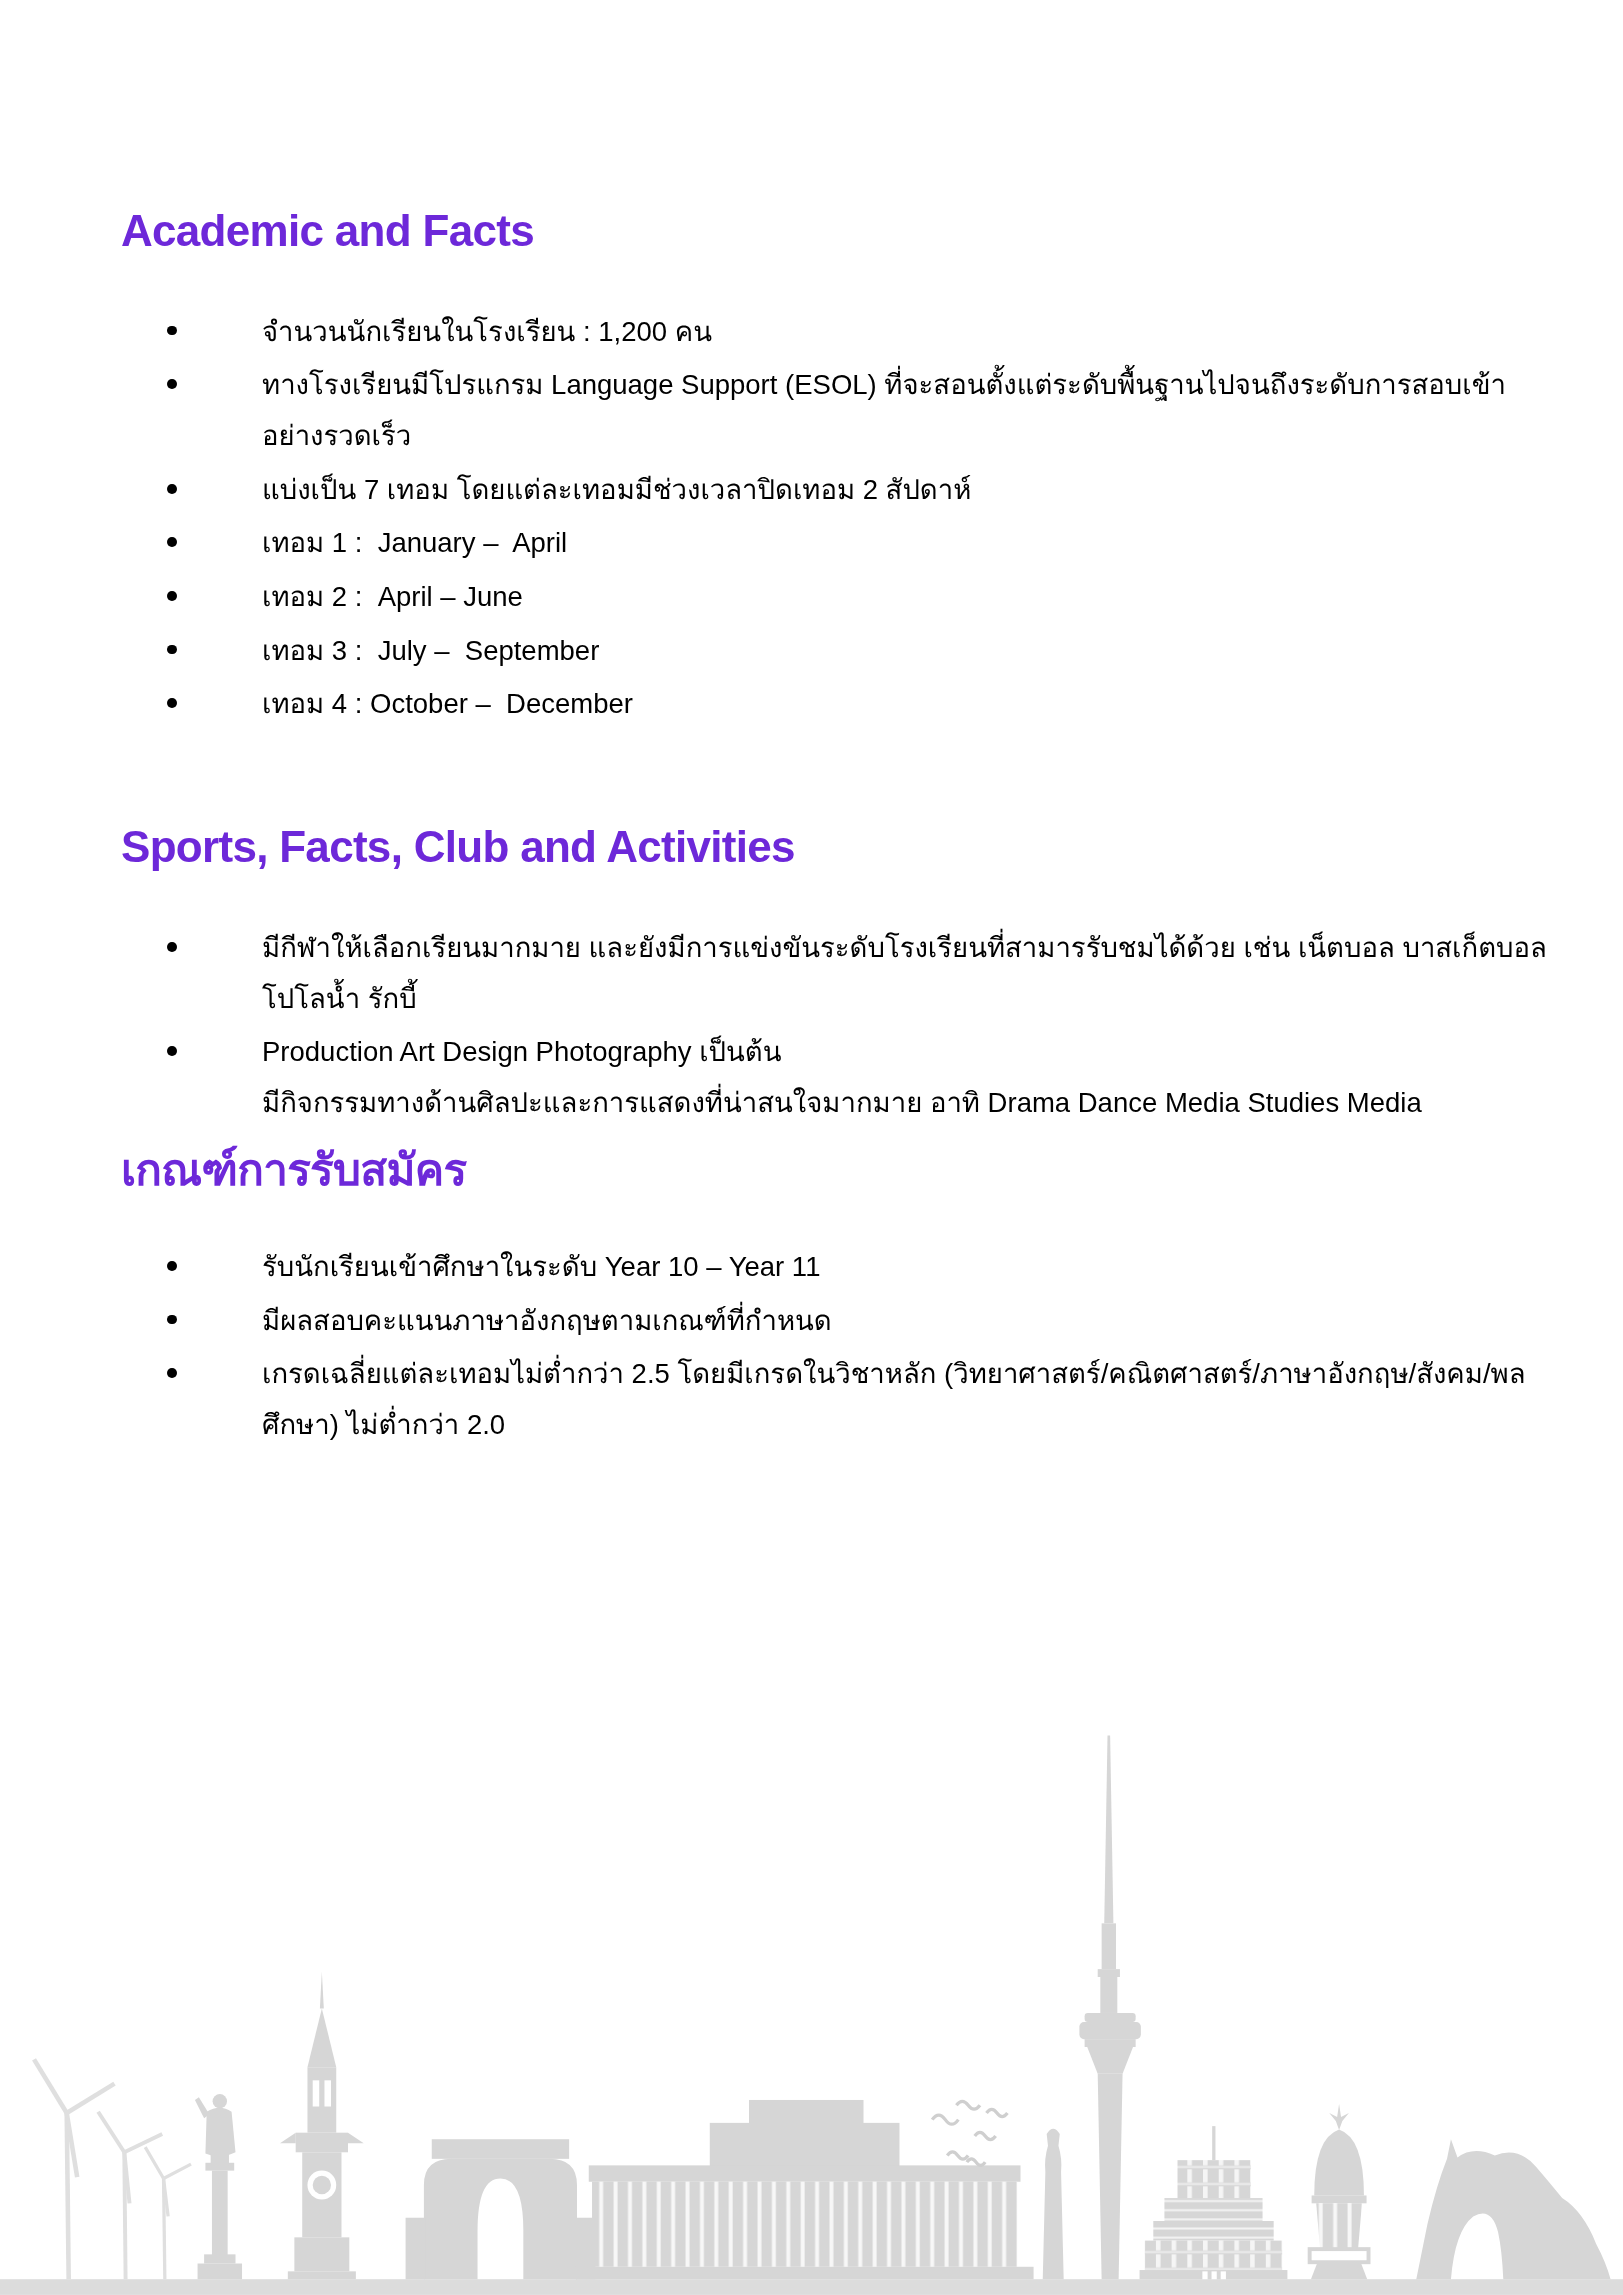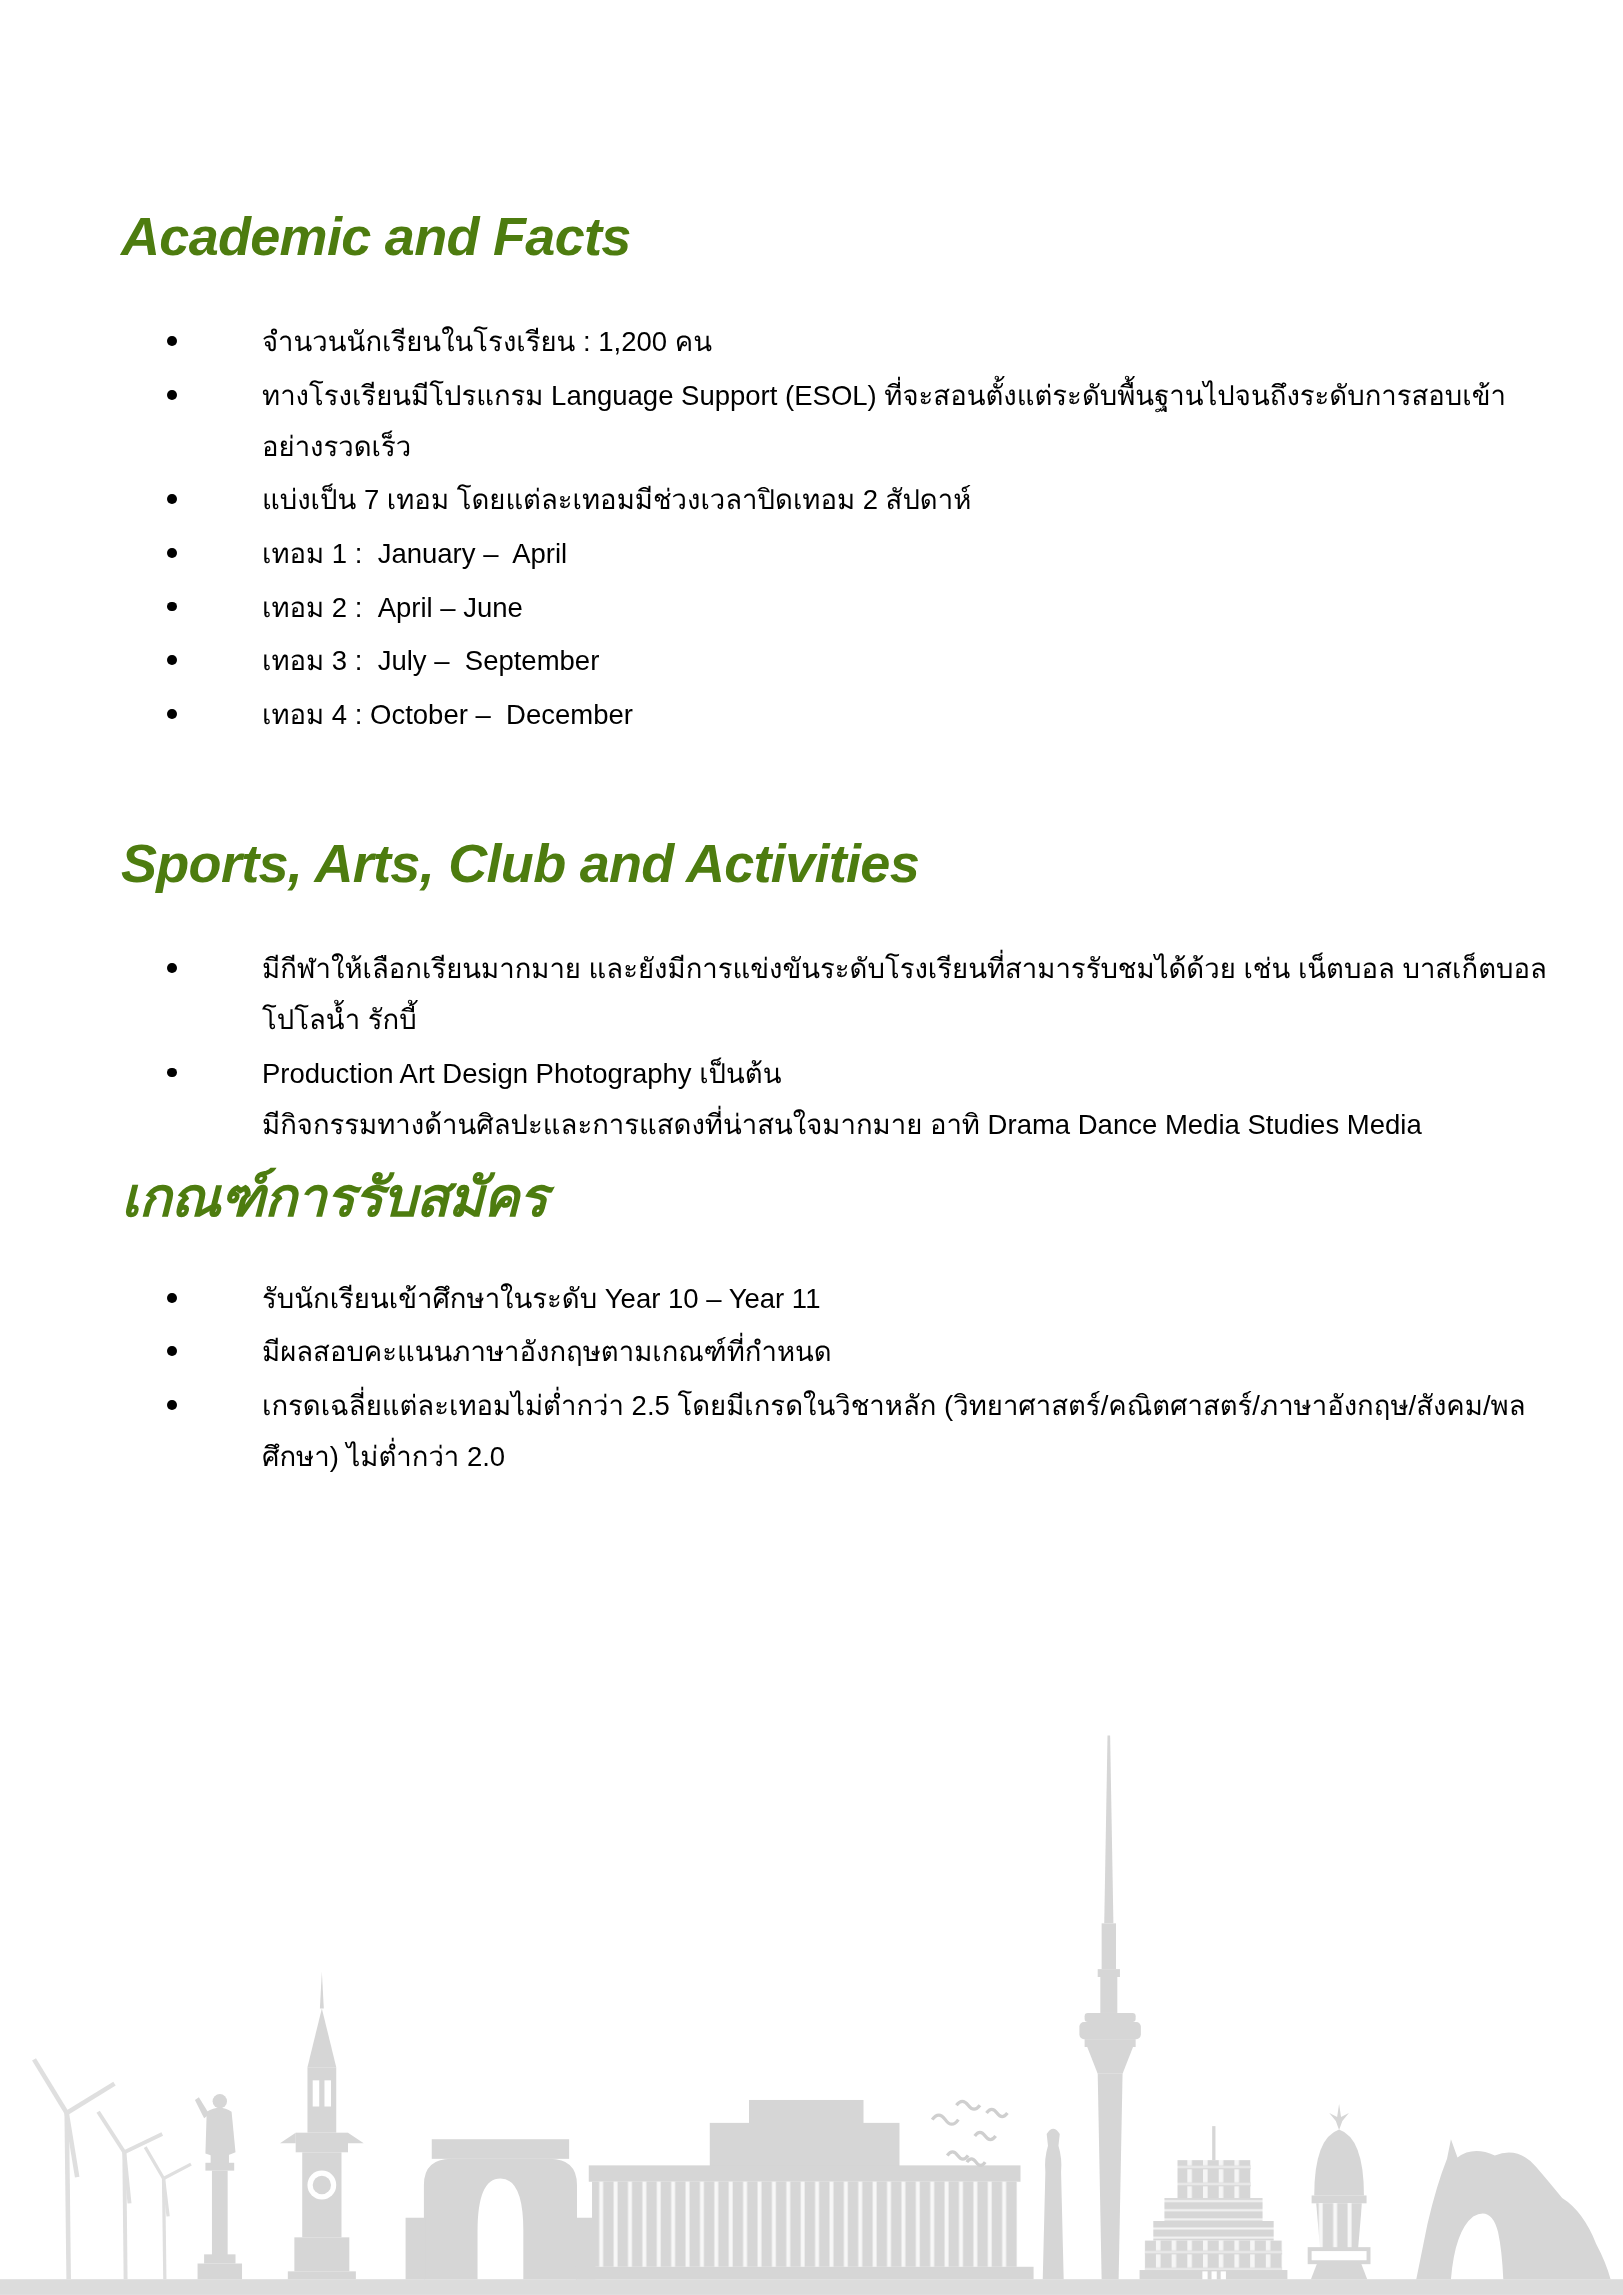--- a/index.html
+++ b/index.html
@@ -12,25 +12,24 @@
     font-family:"Liberation Sans","DejaVu Sans",sans-serif;
   }
   .content{
     position:absolute;
     top:0;left:0;right:0;
     padding:208px 79px 0 121px;
     color:#000000;
   }
   .section-heading{
     margin:0;
-    color:#4d7c0f;
+    color:#6d28d9;
     font-family:"Liberation Sans","DejaVu Sans",sans-serif;
-    font-style:italic;
     font-weight:700;
-    font-size:54px;
+    font-size:44px;
     line-height:1.06;
     letter-spacing:-0.7px;
   }
   .heading-gap-1{margin:0 0 51px 0;}
   .heading-gap-2{margin:95px 0 51px 0;}
   .heading-gap-3{margin:19px 0 47px 0;}
   ul.bullets{
     list-style:none;
     margin:0;
     padding:0 0 0 97px;
@@ -100,21 +99,21 @@
       <li>
         <span class="dot"></span>
         <span class="line">เทอม 3 :  July –  September</span>
       </li>
       <li>
         <span class="dot"></span>
         <span class="line">เทอม 4 : October –  December</span>
       </li>
     </ul>
 
-    <h1 class="section-heading heading-gap-2">Sports, Arts, Club and Activities</h1>
+    <h1 class="section-heading heading-gap-2">Sports, Facts, Club and Activities</h1>
     <ul class="bullets">
       <li>
         <span class="dot"></span>
         <span class="line">มีกีฬาให้เลือกเรียนมากมาย และยังมีการแข่งขันระดับโรงเรียนที่สามารรับชมได้ด้วย เช่น เน็ตบอล บาสเก็ตบอล</span>
         <span class="line">โปโลน้ำ รักบี้</span>
       </li>
       <li>
         <span class="dot"></span>
         <span class="line">Production Art Design Photography เป็นต้น</span>
         <span class="line">มีกิจกรรมทางด้านศิลปะและการแสดงที่น่าสนใจมากมาย อาทิ Drama Dance Media Studies Media</span>

